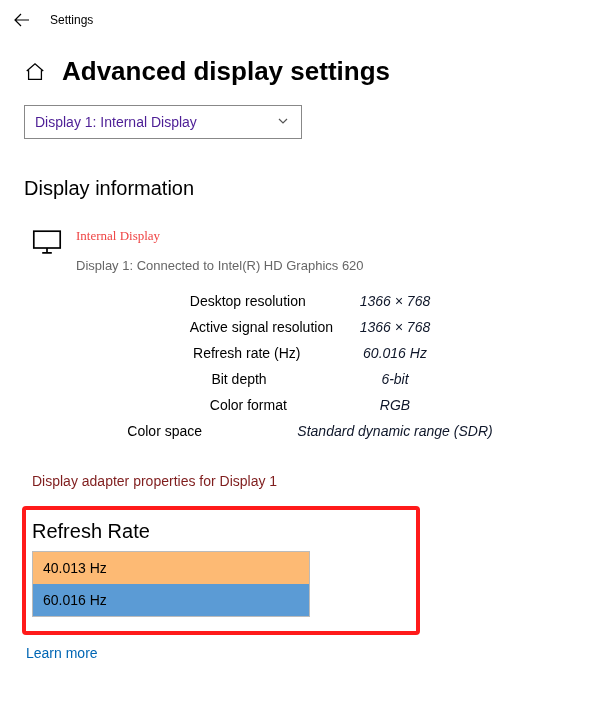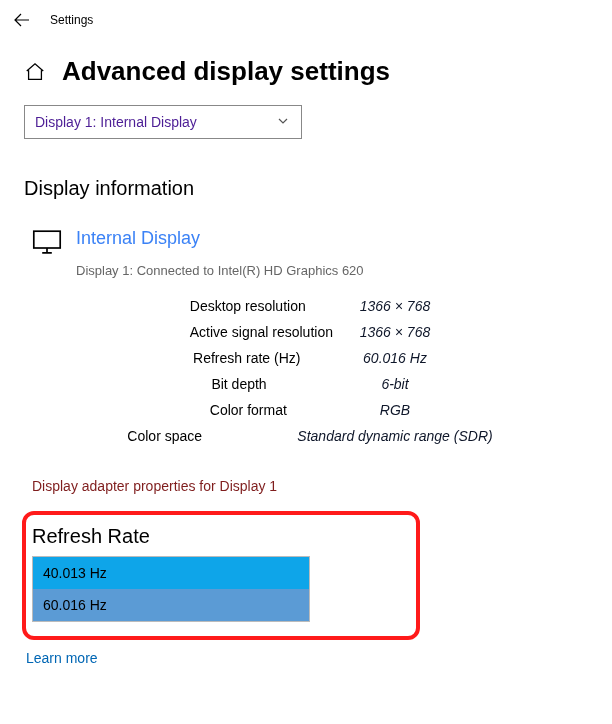--- a/index.html
+++ b/index.html
@@ -10,33 +10,33 @@
     .page { padding: 8px 24px 24px 24px; }
     .header-row { display: flex; align-items: center; margin-top: 8px; margin-bottom: 18px; }
     .home-icon { width: 22px; height: 22px; margin-right: 16px; }
     .page-title { font-size: 26px; font-weight: 700; color: #000; }
     .dropdown { border: 1px solid #888; height: 34px; width: 278px; display: flex; align-items: center; justify-content: space-between; padding: 0 10px; cursor: pointer; }
     .dropdown-text { font-size: 14px; color: #4c1d95; }
     .chevron { width: 14px; }
     .section-heading { font-size: 20px; font-weight: 400; margin-top: 38px; margin-bottom: 28px; }
     .display-block { display: flex; align-items: flex-start; margin-bottom: 20px; padding-left: 8px; }
     .monitor-icon { width: 30px; margin-right: 14px; margin-top: 2px; }
-    .display-name { font-size: 18px; color: #3b82f6; }
+    .display-name { font-size: 13px; color: #ef4444; font-family: Liberation Serif, serif; }
     .display-sub { font-size: 13px; color: #666; margin-top: 14px; }
     .info-row { display: flex; margin-bottom: 10px; padding-left: 8px; justify-content: center; }
     .info-label { width: 170px; font-size: 14px; color: #000; }
     .info-value { font-size: 14px; color: #0f172a; font-style: italic; }
     .link { color: #7f1d1d; font-size: 14px; cursor: pointer; padding-left: 8px; margin-top: 24px; display: inline-block; }
-    .highlighted-section { border: 4px solid #ff1a1a; border-radius: 12px; padding: 10px 0 14px 0; margin-top: 16px; width: 398px; margin-left: -2px; }
+    .highlighted-section { border: 4px solid #ff1a1a; border-radius: 4px; padding: 10px 0 14px 0; margin-top: 16px; width: 398px; margin-left: -2px; }
     .highlighted-section .inner { padding: 0 6px; }
     .sub-heading { font-size: 20px; font-weight: 400; margin-bottom: 8px; color: #000; }
     .sub-desc { font-size: 14px; color: #333; line-height: 1.4; margin-bottom: 14px; }
     .listbox { width: 278px; border: 1px solid #bbb; }
     .list-option { padding: 8px 10px; font-size: 14px; cursor: pointer; }
-    .list-option.unselected { background: #0ea5e9; }
+    .list-option.unselected { background: #fdba74; }
     .list-option.selected { background: #6fa8dc; background: #5b9bd5; color: #000; }
     .learn-more { color: #0066b4; font-size: 14px; cursor: pointer; display: inline-block; margin-top: 10px; margin-left: 2px; }
   </style>
 </head>
 <body>
 
 <div class="titlebar">
   <div class="back-arrow">
     <svg viewBox="0 0 16 16" width="16" height="16">
         <path d="M7 2 L1 8 L7 14 M1 8 L15 8" stroke="#000" stroke-width="1.2" fill="none"></path>

